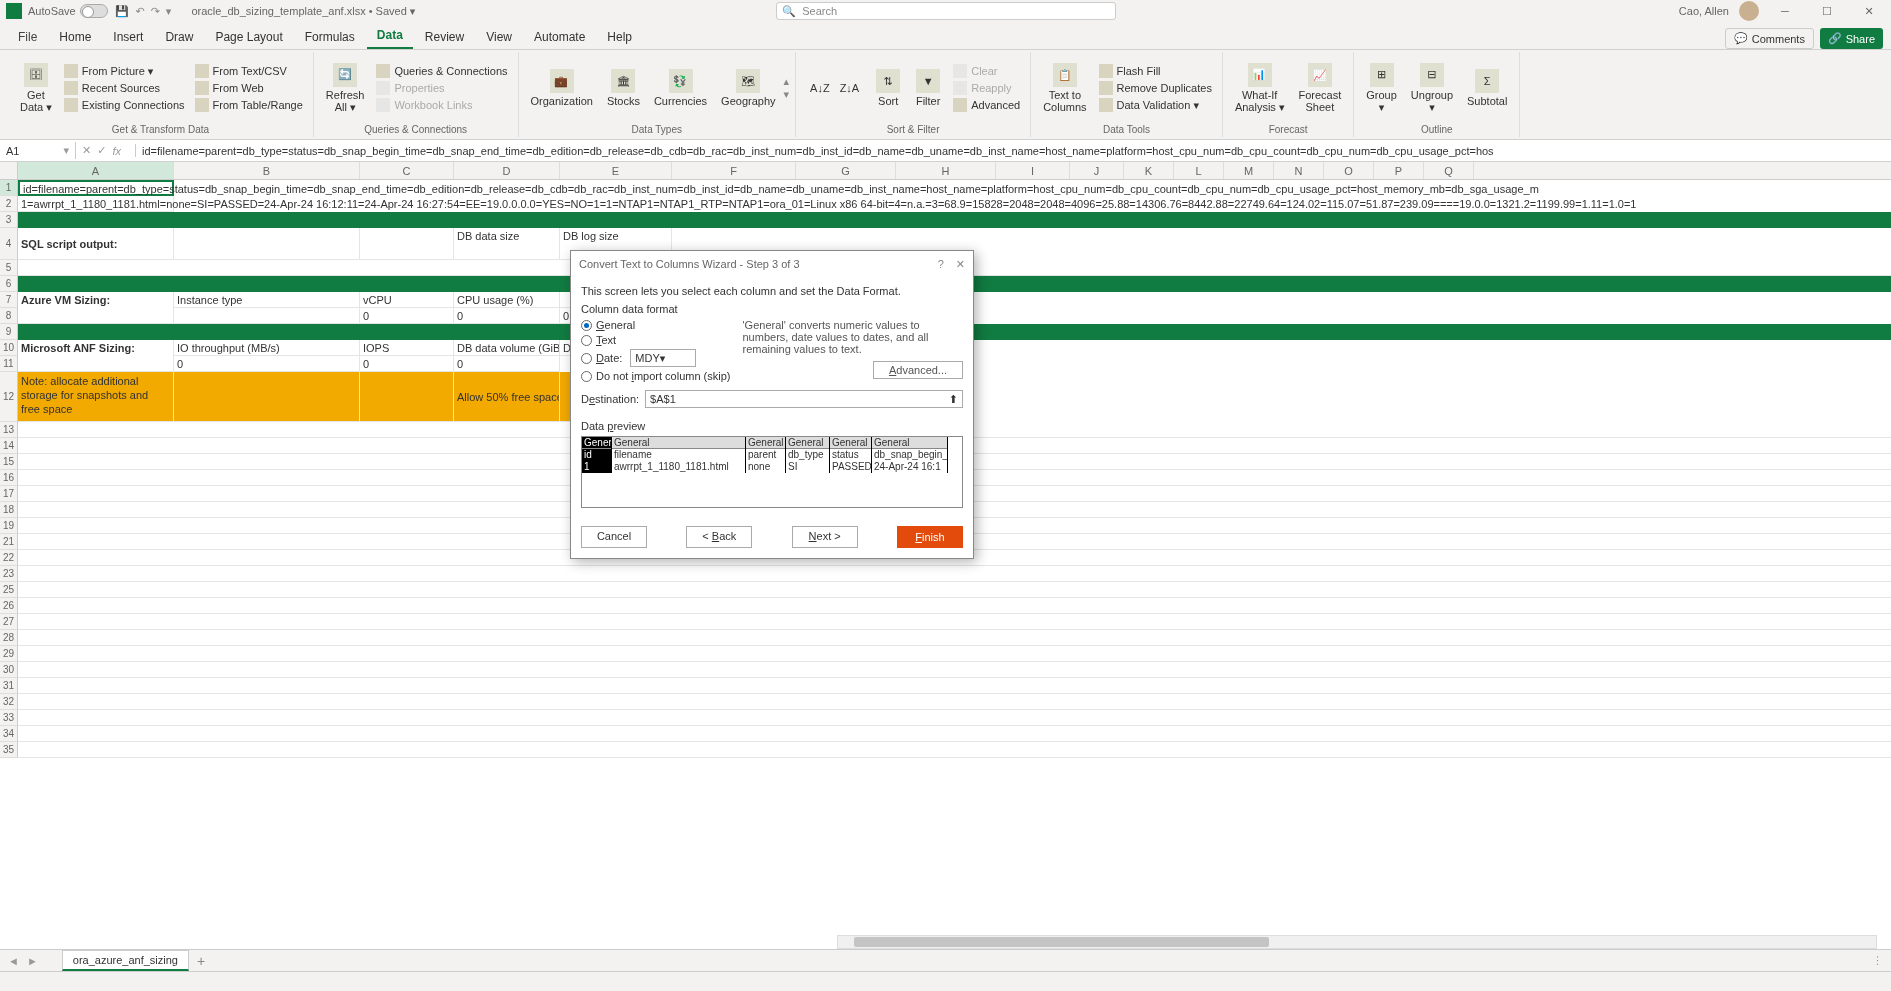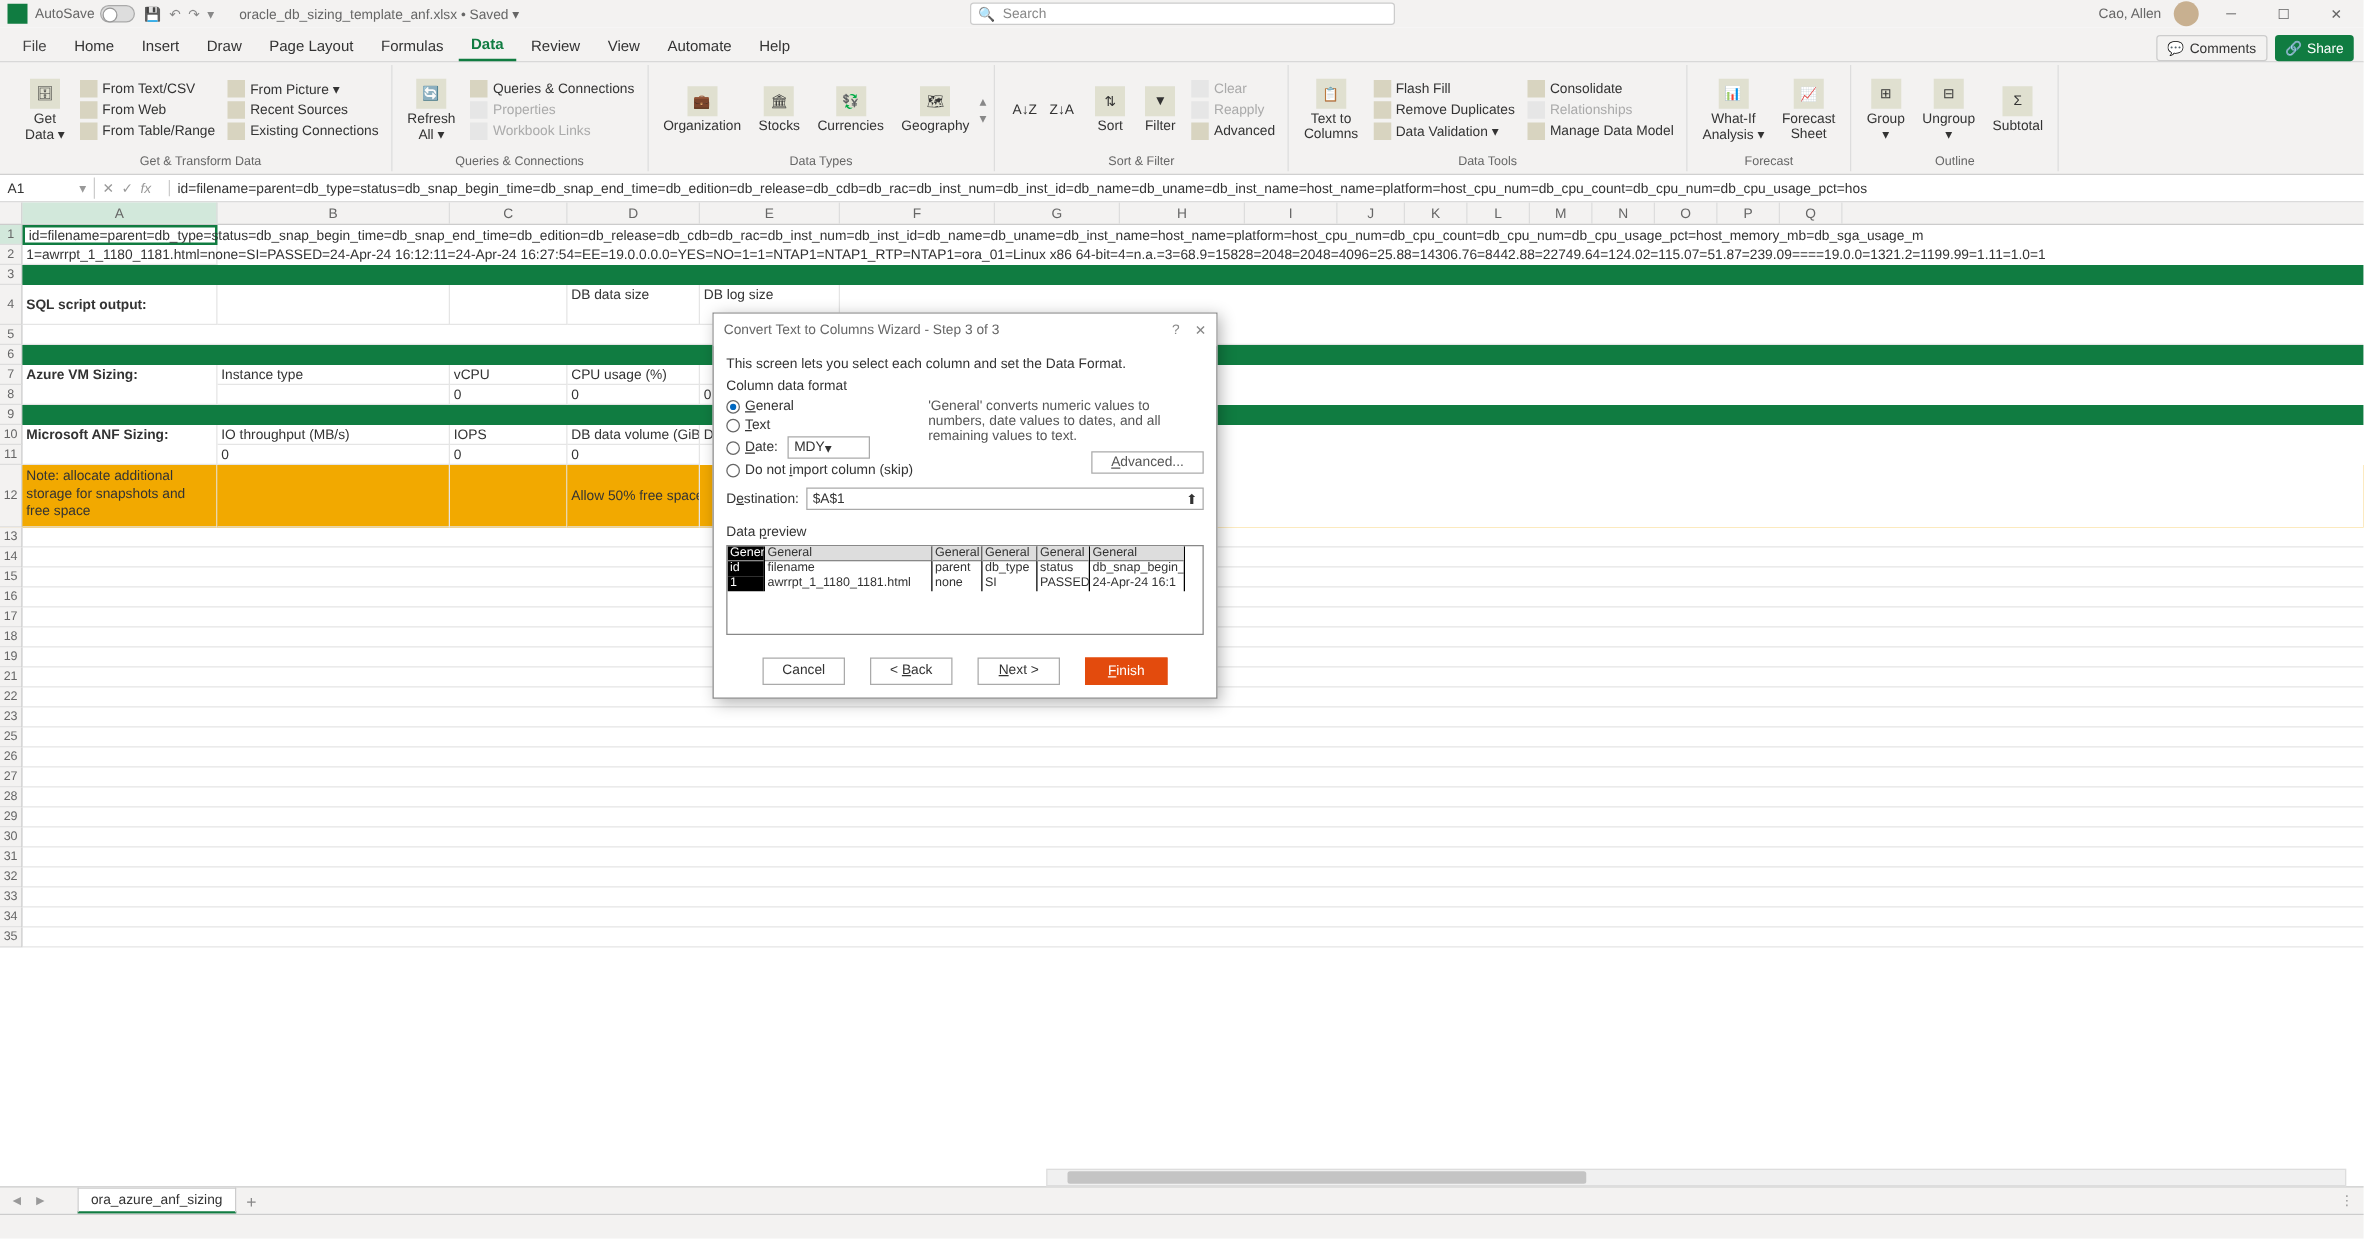--- a/index.html
+++ b/index.html
@@ -78,21 +78,21 @@
 .dest-row{display:flex;align-items:center;gap:6px;margin-top:8px}
 .dest-input{flex:1;border:1px solid #aaa;height:18px;padding:0 4px;display:flex;align-items:center;justify-content:space-between}
 .preview-label{margin-top:12px;margin-bottom:4px}
 .preview-box{border:1px solid #888;height:72px;background:#fff;font-family:Consolas,monospace;font-size:10px;overflow:hidden;position:relative}
 .preview-tbl{display:flex}
 .pv-col{border-right:1px solid #000;display:flex;flex-direction:column}
 .pv-hdr{background:#ddd;padding:0 2px;height:12px;line-height:12px;border-bottom:1px solid #888;overflow:hidden}
 .pv-hdr.sel{background:#000;color:#fff}
 .pv-cell{padding:0 2px;height:12px;line-height:12px;overflow:hidden;white-space:nowrap}
 .pv-cell.sel{background:#000;color:#fff}
-.dialog-buttons{display:flex;justify-content:center;gap:20px;padding:10px}
+.dialog-buttons{display:flex;justify-content:space-between;gap:20px;padding:10px}
 .dlg-btn{border:1px solid #aaa;padding:3px 0;width:66px;text-align:center;font-size:11px}
 .dlg-btn.primary{background:#e34b0d;border:2px solid #e34b0d;color:#fff}
 .underline-char{text-decoration:underline}
 </style>
 </head>
 <body>
 
 <div class="titlebar">
   <div class="icon-box"></div>
   <div class="autosave">
@@ -141,43 +141,43 @@
   <div class="ribbon-group">
     <div class="ribbon-group-content">
       <div class="big-btn">
           <div class="ico">🗄</div>
           <span style="white-space:pre-line">Get
 Data ▾</span>
         </div>
       <div class="small-btns">
         <div class="small-btn">
             <div class="sico"></div>
+            <span>From Picture ▾</span>
+          </div>
+        <div class="small-btn">
+            <div class="sico"></div>
+            <span>Recent Sources</span>
+          </div>
+        <div class="small-btn">
+            <div class="sico"></div>
+            <span>Existing Connections</span>
+          </div>
+      </div>
+      <div class="small-btns">
+        <div class="small-btn">
+            <div class="sico"></div>
             <span>From Text/CSV</span>
           </div>
         <div class="small-btn">
             <div class="sico"></div>
             <span>From Web</span>
           </div>
         <div class="small-btn">
             <div class="sico"></div>
             <span>From Table/Range</span>
-          </div>
-      </div>
-      <div class="small-btns">
-        <div class="small-btn">
-            <div class="sico"></div>
-            <span>From Picture ▾</span>
-          </div>
-        <div class="small-btn">
-            <div class="sico"></div>
-            <span>Recent Sources</span>
-          </div>
-        <div class="small-btn">
-            <div class="sico"></div>
-            <span>Existing Connections</span>
           </div>
       </div>
     </div>
     <div class="ribbon-group-label">Get &amp; Transform Data</div>
   </div>
   <div class="ribbon-group">
     <div class="ribbon-group-content">
       <div class="big-btn">
           <div class="ico">🔄</div>
           <span style="white-space:pre-line">Refresh
@@ -272,34 +272,20 @@
             <div class="sico"></div>
             <span>Flash Fill</span>
           </div>
         <div class="small-btn">
             <div class="sico"></div>
             <span>Remove Duplicates</span>
           </div>
         <div class="small-btn">
             <div class="sico"></div>
             <span>Data Validation ▾</span>
-          </div>
-      </div>
-      <div class="small-btns">
-        <div class="small-btn">
-            <div class="sico"></div>
-            <span>Consolidate</span>
-          </div>
-        <div class="small-btn disabled">
-            <div class="sico"></div>
-            <span>Relationships</span>
-          </div>
-        <div class="small-btn">
-            <div class="sico"></div>
-            <span>Manage Data Model</span>
           </div>
       </div>
     </div>
     <div class="ribbon-group-label">Data Tools</div>
   </div>
   <div class="ribbon-group">
     <div class="ribbon-group-content">
       <div class="big-btn">
           <div class="ico">📊</div>
           <span style="white-space:pre-line">What-If

